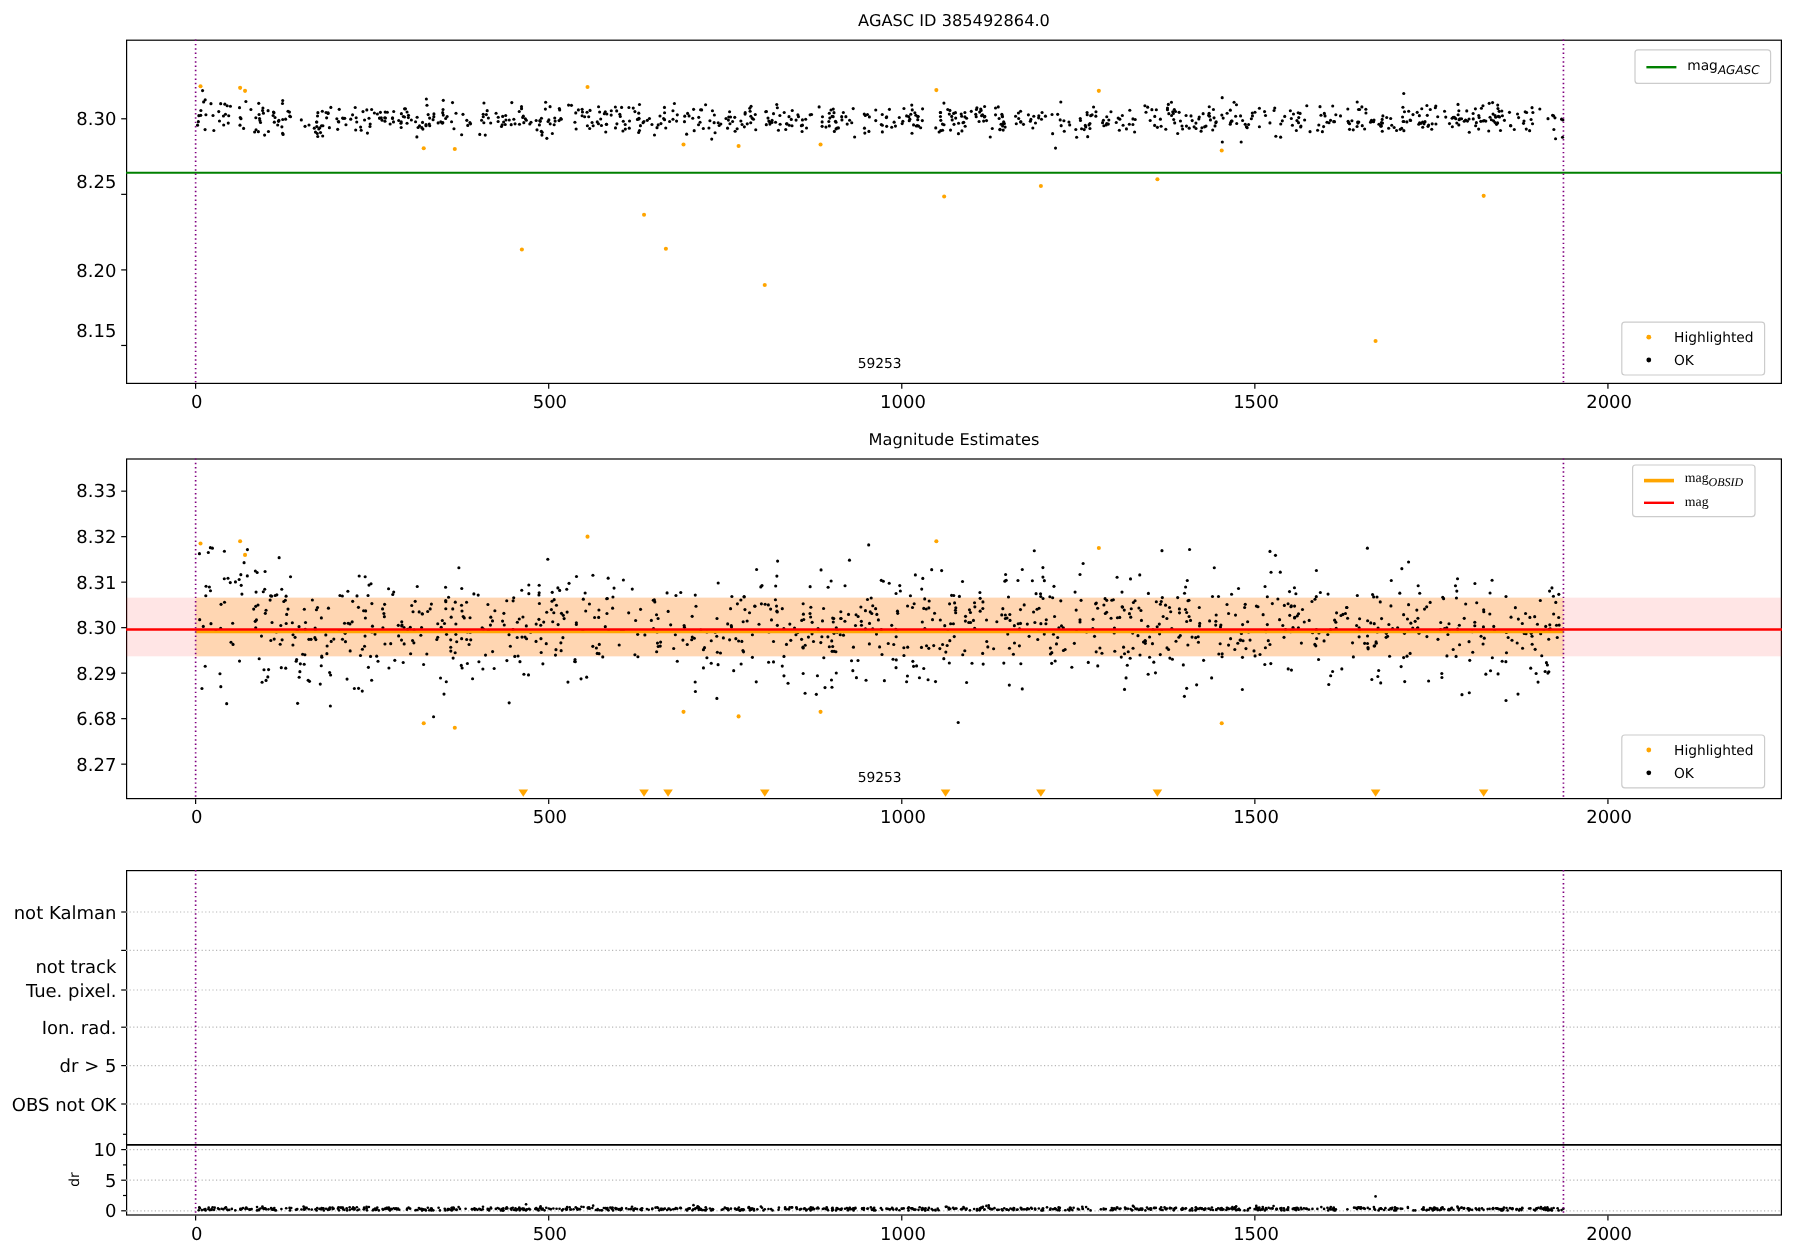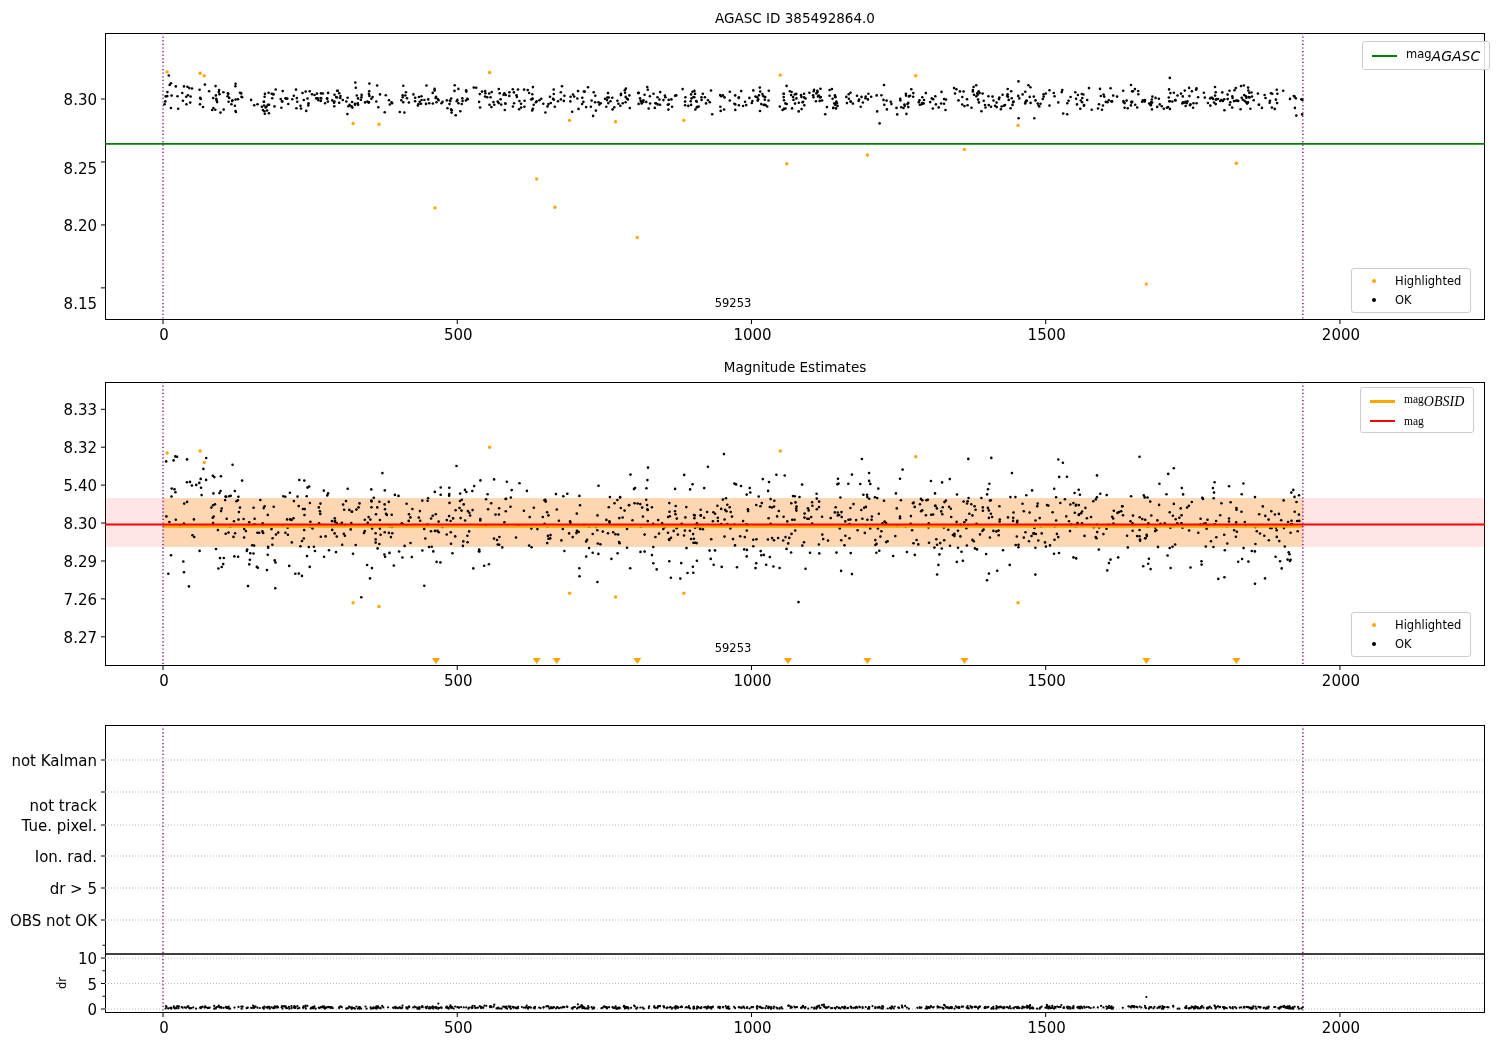--- a/index.html
+++ b/index.html
@@ -12,21 +12,21 @@
   .obsid-label{position:absolute;font-size:11.5px;white-space:nowrap;transform:translateX(-50%);}
   .ylabel-rot{position:absolute;font-size:11.5px;white-space:nowrap;
               transform:translate(-50%,-50%) rotate(-90deg);}
   .legend{position:absolute;background:rgba(255,255,255,0.85);border:1px solid #ccc;border-radius:3px;
           padding:5px 9px;display:flex;flex-direction:column;gap:5px;font-size:11.5px;z-index:5;}
   .lrow{display:flex;align-items:center;gap:9px;}
   .sw-line{width:25px;height:0;border-top:2px solid #000;flex:0 0 auto;}
   .sw-line.thick{border-top-width:3px;}
   .sw-dotbox{width:25px;display:flex;justify-content:center;flex:0 0 auto;}
   .dot{width:4px;height:4px;border-radius:50%;background:#000;}
-  .llabel sub{font-size:14px;font-style:italic;}
+  .llabel sub{font-size:10px;font-style:italic;}
 </style>
 </head>
 <body>
 
 <div class="fig">
 
   <div class="chart-title" style="left:795px;top:10px;">AGASC ID 385492864.0</div>
   <div class="axes" id="ax0" style="left: 105px; top: 33px; width: 1380px; height: 287px;">
       <svg width="1380" height="287" viewBox="0 0 1380 287">
         <g fill="#000000">
@@ -972,23 +972,23 @@
           <line x1="-4" y1="191.92101799034677" x2="0" y2="191.92101799034677"></line>
           <line x1="-4" y1="254.88723124177147" x2="0" y2="254.88723124177147"></line>
         </g>
       </svg>
       <div class="tick-label" style="left: 58.0223px; top: 294px; transform: translate(-50%, 0px);">0</div>
       <div class="tick-label" style="left: 352.253px; top: 294px; transform: translate(-50%, 0px);">500</div>
       <div class="tick-label" style="left: 646.483px; top: 294px; transform: translate(-50%, 0px);">1000</div>
       <div class="tick-label" style="left: 940.714px; top: 294px; transform: translate(-50%, 0px);">1500</div>
       <div class="tick-label" style="left: 1234.94px; top: 294px; transform: translate(-50%, 0px);">2000</div>
       <div class="tick-label" style="left: -9px; top: 65.9886px; transform: translate(-100%, -50%);">8.30</div>
-      <div class="tick-label" style="left: -9px; top: 135px; transform: translate(-100%, -50%);">8.25</div>
+      <div class="tick-label" style="left: -9px; top: 118px; transform: translate(-100%, -50%);">8.25</div>
       <div class="tick-label" style="left: -9px; top: 191.921px; transform: translate(-100%, -50%);">8.20</div>
-      <div class="tick-label" style="left: -9px; top: 270px; transform: translate(-100%, -50%); text-align: center;">8.15</div>
+      <div class="tick-label" style="left: -9px; top: 242px; transform: translate(-100%, -50%); text-align: center;">8.15</div>
     </div>
   <div class="obsid-label" style="left:733px;top:296px;">59253</div>
 
   <div class="legend" style="left:1362px;top:41px;">
     <div class="lrow">
       <span class="sw-line" id="sw-agasc" style="border-top-color: rgb(0, 128, 0);"></span>
       <span class="llabel"><span>mag</span><sub>AGASC</sub></span>
     </div>
   </div>
 
@@ -2212,24 +2212,24 @@
           <line x1="-4" y1="254.8037383177575" x2="0" y2="254.8037383177575"></line>
         </g>
       </svg>
       <div class="tick-label" style="left: 58.0223px; top: 291px; transform: translate(-50%, 0px);">0</div>
       <div class="tick-label" style="left: 352.253px; top: 291px; transform: translate(-50%, 0px);">500</div>
       <div class="tick-label" style="left: 646.483px; top: 291px; transform: translate(-50%, 0px);">1000</div>
       <div class="tick-label" style="left: 940.714px; top: 291px; transform: translate(-50%, 0px);">1500</div>
       <div class="tick-label" style="left: 1234.94px; top: 291px; transform: translate(-50%, 0px);">2000</div>
       <div class="tick-label" style="left: -9px; top: 27.3004px; transform: translate(-100%, -50%);">8.33</div>
       <div class="tick-label" style="left: -9px; top: 65.2176px; transform: translate(-100%, -50%);">8.32</div>
-      <div class="tick-label" style="left: -9px; top: 103.135px; transform: translate(-100%, -50%);">5.40</div>
+      <div class="tick-label" style="left: -9px; top: 103.135px; transform: translate(-100%, -50%);">8.31</div>
       <div class="tick-label" style="left: -9px; top: 141.052px; transform: translate(-100%, -50%);">8.30</div>
       <div class="tick-label" style="left: -9px; top: 178.969px; transform: translate(-100%, -50%);">8.29</div>
-      <div class="tick-label" style="left: -9px; top: 216.887px; transform: translate(-100%, -50%);">7.26</div>
+      <div class="tick-label" style="left: -9px; top: 216.887px; transform: translate(-100%, -50%);">6.68</div>
       <div class="tick-label" style="left: -9px; top: 254.804px; transform: translate(-100%, -50%);">8.27</div>
     </div>
   <div class="obsid-label" style="left:733px;top:641px;">59253</div>
 
   <div class="legend" style="left:1360px;top:387px;font-family:Liberation Serif, serif;">
     <div class="lrow">
       <span class="sw-line thick" id="sw-obsidline" style="border-top-color: rgb(255, 165, 0);"></span>
       <span class="llabel"><span>mag</span><sub>OBSID</sub></span>
     </div>
     <div class="lrow">

